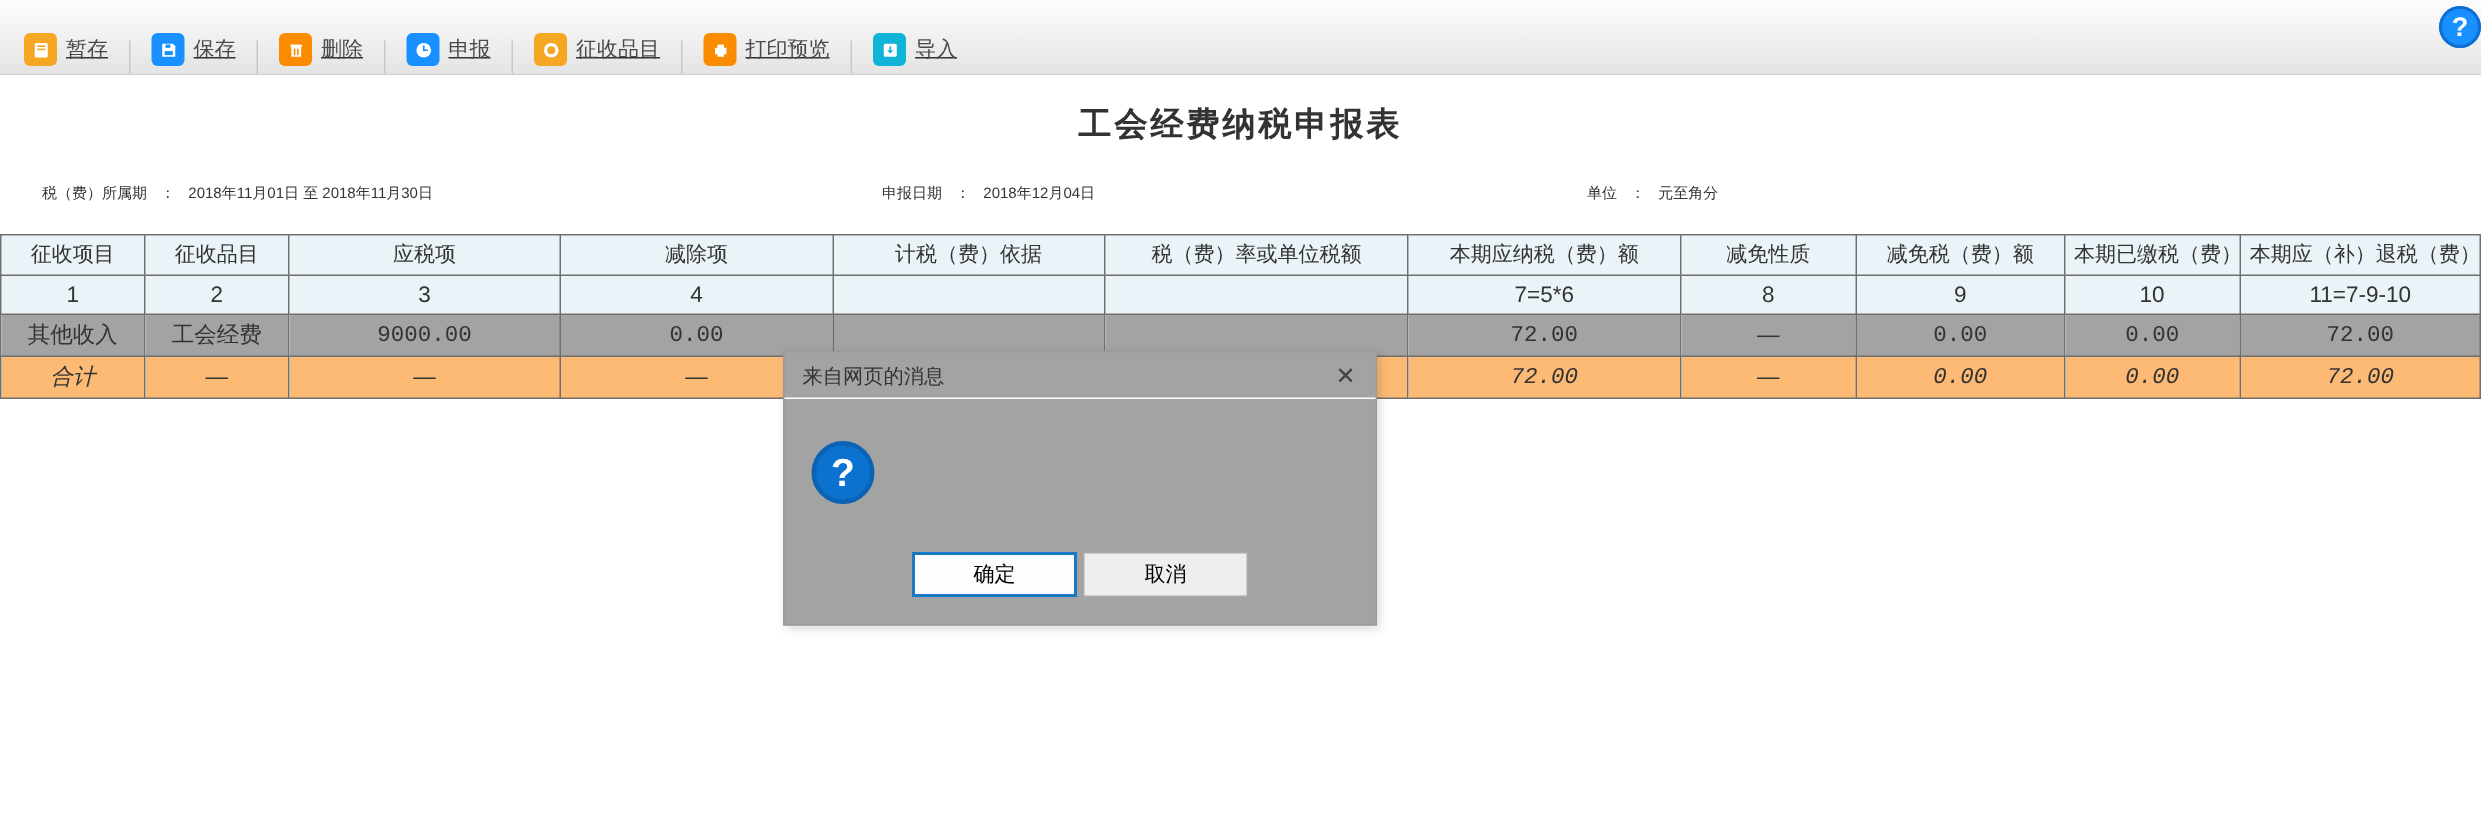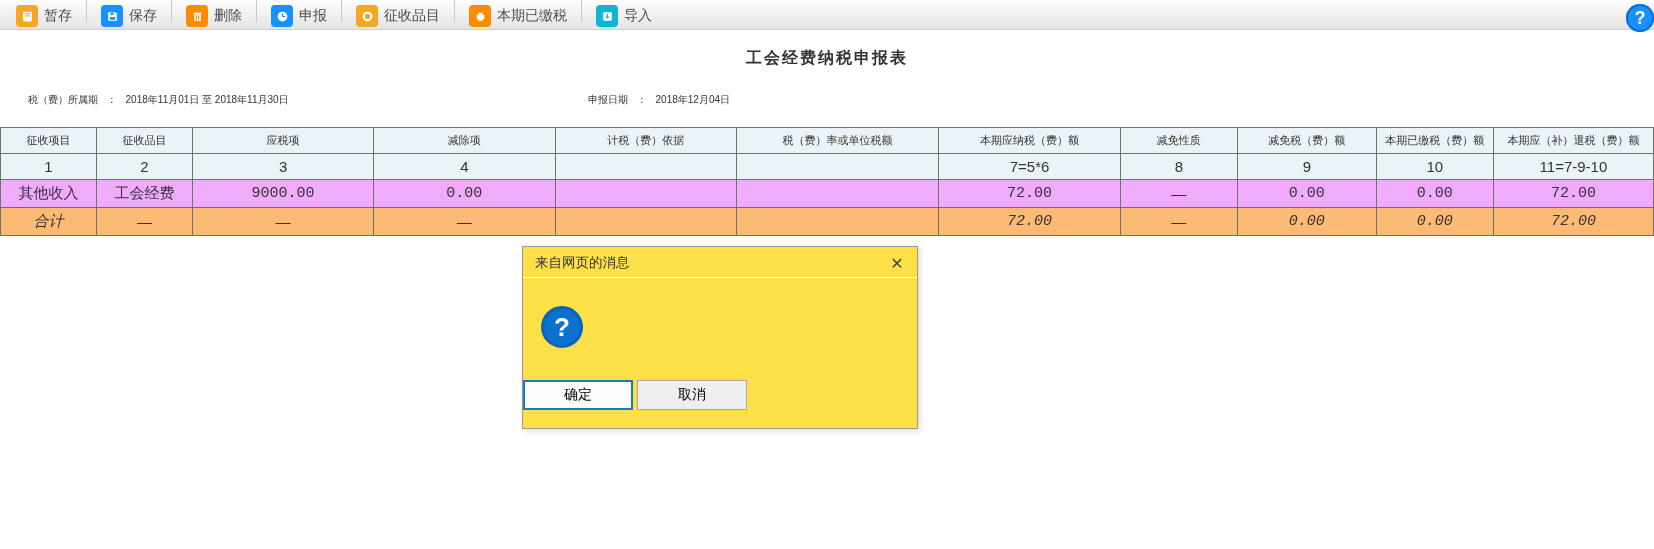--- a/index.html
+++ b/index.html
@@ -9,26 +9,27 @@
     font-size: 14px;
     color: #333;
     background: #fff;
     width: 1654px;
     height: 549px;
     overflow: hidden;
     position: relative;
   }
   
   .toolbar {
-    height: 30px;
+    height: 50px;
     background: linear-gradient(#fdfdfd, #e4e4e4);
     border-bottom: 1px solid #cfcfcf;
     display: flex;
-    align-items: flex-start;
+    align-items: flex-end;
     padding: 0 6px;
+    text-decoration: underline;
   }
   .tb-btn {
     display: flex;
     align-items: center;
     padding: 0 10px;
     height: 32px;
     cursor: pointer;
     color: #4a4a4a;
     border-radius: 2px;
   }
@@ -58,21 +59,21 @@
     background: #1890ff;
     color: #fff;
     display:flex;align-items:center;justify-content:center;
     font-weight:bold;
     font-size:18px;
     box-shadow: inset 0 0 0 2px #0d6fd1;
   }
   
   .page-title {
     text-align: center;
-    font-size: 16px;
+    font-size: 22px;
     font-weight: bold;
     margin: 18px 0 24px;
     letter-spacing: 2px;
   }
   
   .info-row {
     display: flex;
     padding: 0 28px;
     margin-bottom: 6px;
     font-size: 10px;
@@ -94,33 +95,33 @@
     border: 1px solid #6f6f6f;
     padding: 4px 6px;
     text-align: center;
     height: 26px;
     overflow: hidden;
     white-space: nowrap;
   }
   table.grid th {
     background: #eaf3f7;
     font-weight: normal;
-    font-size: 11px;
+    font-size: 14px;
   }
   .row-formula td { background: #eaf3f7; }
-  .row-data td { background: #f0abfc; }
+  .row-data td { background: #a3a3a3; }
   .row-sum td  { background: #fdba74; font-style: italic; }
   .right-num { text-align: right; font-family: "Courier New", monospace; padding-right: 8px; }
   .dash { font-family: Arial; }
   
   .dialog {
     position: absolute;
-    left: 522px; top: 246px;
+    left: 522px; top: 234px;
     width: 396px;
-    background: #fde047;
+    background: #a3a3a3;
     border: 1px solid #9a9a9a;
     box-shadow: 2px 2px 6px rgba(0,0,0,0.15);
     z-index: 100;
     font-size: 13.5px;
   }
   .dialog-hdr {
     display: flex;
     align-items: center;
     justify-content: space-between;
     padding: 6px 10px 4px 12px;
@@ -145,21 +146,21 @@
     border: 3px solid #0a63b5;
     color: #fff;
     display:flex;align-items:center;justify-content:center;
     font-size: 26px;
     font-weight: bold;
     flex-shrink:0;
   }
   .dialog-btns {
     display:flex;
     gap: 4px;
-    justify-content: flex-start;
+    justify-content: center;
     padding: 8px 0 18px;
   }
   .dlg-btn {
     width: 110px; height: 30px;
     background: #eee;
     border: 1px solid #aaa;
     cursor: pointer;
     font-size: 14px;
   }
   .dlg-btn.primary {
@@ -227,21 +228,21 @@
   </div>
   <div class="tb-sep"></div>
   <div class="tb-btn">
     <span class="tb-icon ic-orange2">
       <svg width="13" height="13" viewBox="0 0 24 24" fill="white">
           <rect x="5" y="9" width="14" height="8" fill="white"></rect>
           <rect x="8" y="5" width="8" height="5" fill="white"></rect>
           <rect x="8" y="14" width="8" height="6" fill="white"></rect>
         </svg>
     </span>
-    <span>本期已缴税</span>
+    <span>打印预览</span>
   </div>
   <div class="tb-sep"></div>
   <div class="tb-btn">
     <span class="tb-icon ic-teal">
       <svg width="13" height="13" viewBox="0 0 24 24" fill="white">
           <rect x="4" y="4" width="16" height="16" rx="2" fill="white"></rect>
           <path d="M8 12l4 4 4-4h-3V7h-2v5z" fill="#0fb4d6"></path>
         </svg>
     </span>
     <span>导入</span>
@@ -254,20 +255,25 @@
 <div class="info-row">
   <div class="cell-left">
     <span class="info-label">税（费）所属期</span>
     <span class="info-colon">：</span>
     <span>2018年11月01日 至 2018年11月30日</span>
   </div>
   <div class="cell-mid">
     <span class="info-label">申报日期</span>
     <span class="info-colon">：</span>
     <span>2018年12月04日</span>
+  </div>
+  <div class="cell-right">
+    <span class="info-label">单位</span>
+    <span class="info-colon">：</span>
+    <span>元至角分</span>
   </div>
 </div>
 <div class="info-row">
   <div class="cell-right"></div>
 </div>
 
 <table class="grid">
   <colgroup>
     <col style="width:90px">
       <col style="width:90px">

